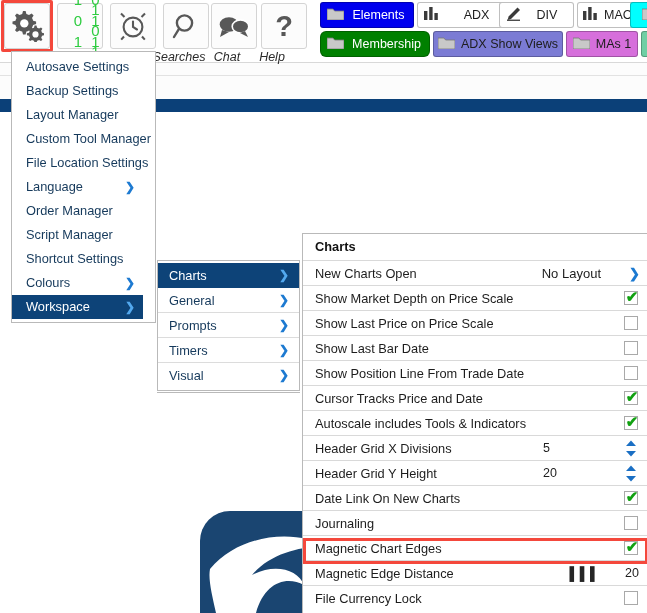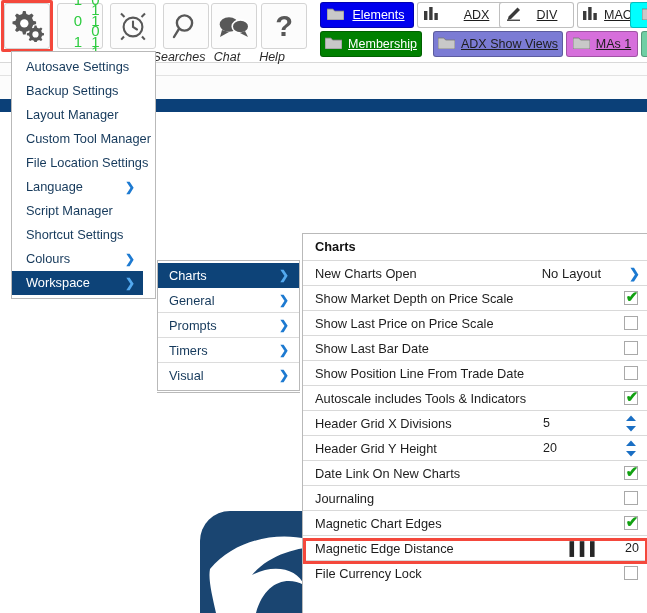--- a/index.html
+++ b/index.html
@@ -39,21 +39,21 @@
   
   .cbtn {
     position: absolute; height: 26px; border-radius: 3px;
     display: flex; align-items: center; justify-content: center;
     font-size: 12.5px; border: 1px solid rgba(0,0,0,.25);
     padding: 0 6px; white-space: nowrap; gap: 6px;
   }
   .cbtn .folder { flex: 0 0 auto; }
   .cbtn .bars   { flex: 0 0 auto; }
   .cbtn .pen    { flex: 0 0 auto; }
-  .cbtn .lbl    { flex: 1 1 auto; text-align: center; text-decoration: underline; }
+  .cbtn .lbl    { flex: 1 1 auto; text-align: center; }
 
   
   .blue-band { position: absolute; left: 0; top: 99px; width: 647px; height: 13px; background: #0b4078; }
   .band-top-line { position: absolute; left: 0; top: 62px; width: 647px; height: 1px; background: #d8d8d8; }
   .band-line2 { position: absolute; left: 0; top: 75px; width: 647px; height: 1px; background: #e2e2e2; }
   .band-bg { position: absolute; left: 0; top: 63px; width: 647px; height: 36px; background: #fcfcfc; }
 
   
   .menu {
     position: absolute; left: 11px; top: 51px; width: 145px;
@@ -288,21 +288,21 @@
     </div>
 
     <div class="cbtn" style="left:630px; top:2px; width:40px; background:#00ffff; color:#1d1d1d;">
       <span class="folder">
         <svg width="17" height="13" viewBox="0 0 17 13">
             <path d="M0 2 h6 l1.6 2 h9.4 v9 h-17 Z" fill="#c8c8c8" stroke="#777" stroke-width="0.8"></path>
           </svg>
       </span>
     </div>
 
-    <div class="cbtn" style="left:320px; top:31px; width:102px; background:#008000; color:#ffffff;">
+    <div class="cbtn" style="left:320px; top:31px; width:110px; background:#008000; color:#ffffff;border-radius:6px;">
       <span class="folder">
         <svg width="17" height="13" viewBox="0 0 17 13">
             <path d="M0 2 h6 l1.6 2 h9.4 v9 h-17 Z" fill="#c8c8c8" stroke="#777" stroke-width="0.8"></path>
           </svg>
       </span>
       <span class="lbl">Membership</span>
     </div>
 
     <div class="cbtn" style="left:433px; top:31px; width:130px; background:#7b7bd4; color:#1d1d1d;">
       <span class="folder">
@@ -341,20 +341,23 @@
       <span>Custom Tool Manager</span>
     </div>
     <div class="menu-item">
       <span>File Location Settings</span>
     </div>
     <div class="menu-item">
       <span>Language</span>
       <span class="menu-arrow">❯</span>
     </div>
     <div class="menu-item">
+      <span>Order Manager</span>
+    </div>
+    <div class="menu-item">
       <span>Script Manager</span>
     </div>
     <div class="menu-item">
       <span>Shortcut Settings</span>
     </div>
     <div class="menu-item">
       <span>Colours</span>
       <span class="menu-arrow">❯</span>
     </div>
     <div class="menu-item selected">
@@ -409,20 +412,24 @@
     <div class="prow">
       <span>Show Last Bar Date</span>
       <span class="chk"></span>
     </div>
 
     <div class="prow">
       <span>Show Position Line From Trade Date</span>
       <span class="chk"></span>
     </div>
 
+    <div class="prow">
+      <span>Cursor Tracks Price and Date</span>
+      <span class="chk on"></span>
+    </div>
 
     <div class="prow">
       <span>Autoscale includes Tools &amp; Indicators</span>
       <span class="chk on"></span>
     </div>
 
     <div class="prow">
       <span>Header Grid X Divisions</span>
       <span class="pval-num">5</span>
       <span class="spin">

